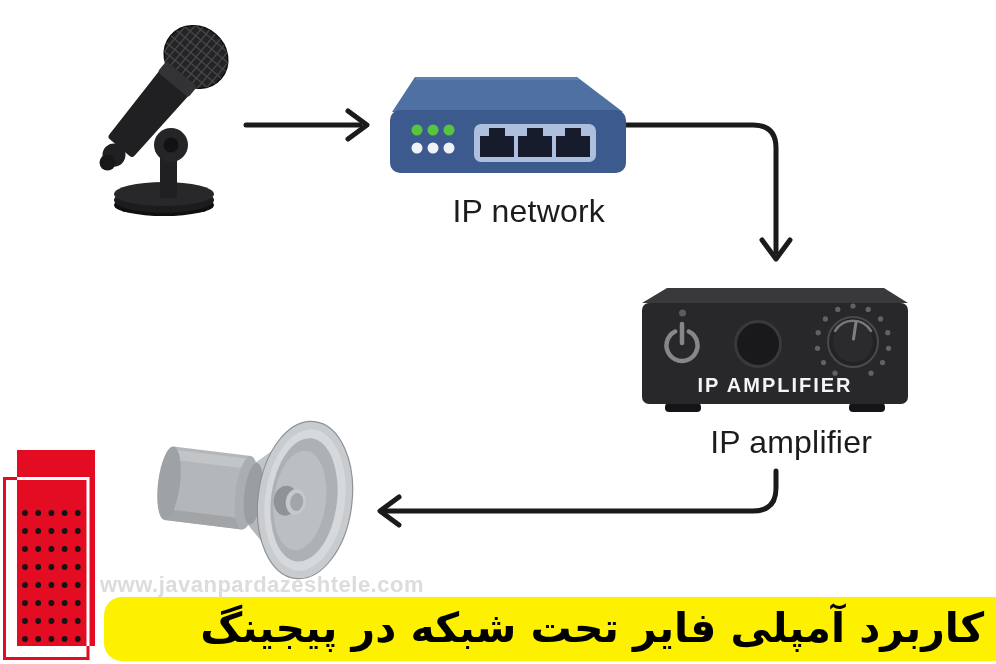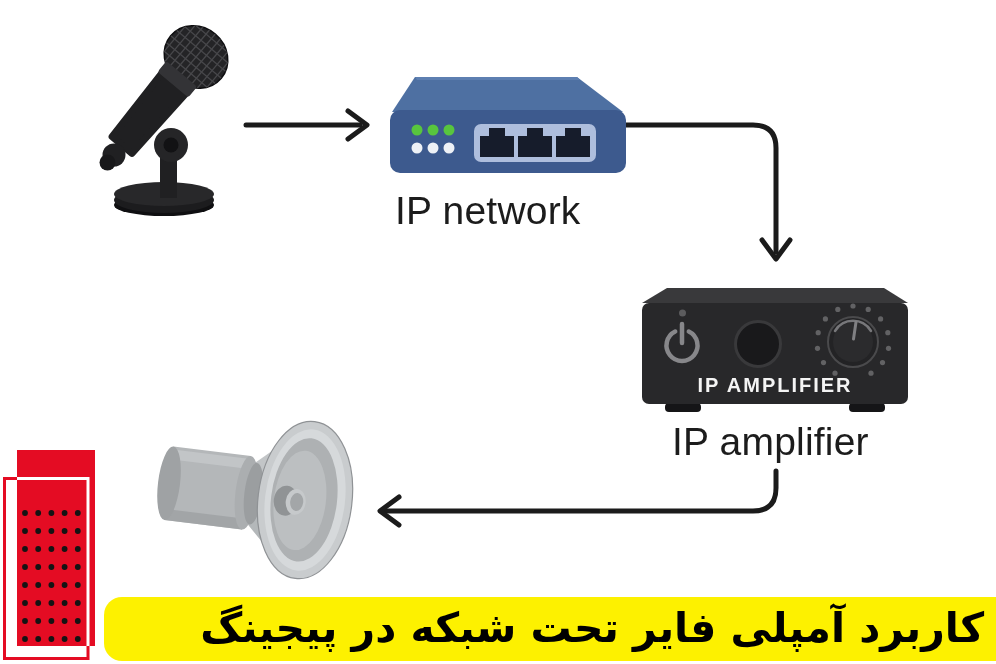--- a/index.html
+++ b/index.html
@@ -1,20 +1,20 @@
 <!DOCTYPE html>
 <html lang="en"><head>
 <meta charset="utf-8">
 <style>
   html,body{margin:0;padding:0;background:#fff;}
   #stage{position:relative;width:996px;height:664px;background:#ffffff;overflow:hidden;
          font-family:"Liberation Sans", sans-serif;}
   svg{position:absolute;display:block;}
-  .dev-label{position:absolute;color:#1c1c1c;font-size:39px;line-height:38px;
-             text-align:left;white-space:pre-line;letter-spacing:.2px;}
+  .dev-label{position:absolute;color:#1c1c1c;font-size:32px;line-height:38px;
+             text-align:right;white-space:pre-line;letter-spacing:.2px;}
   #amp-panel-label{position:absolute;left:645px;top:374px;width:260px;text-align:center;
              color:#f4f4f4;font-size:20px;font-weight:bold;letter-spacing:2px;}
   #watermark{position:absolute;left:100px;top:572px;color:#dcdcdc;font-size:22px;
              font-weight:600;letter-spacing:.5px;z-index:5;
              text-shadow:0 0 1px #ffffff;}
   #banner{position:absolute;left:104px;top:597px;width:892px;height:64px;z-index:6;
           background:#fdf100;border-radius:18px 0 0 18px;direction:rtl;
           font-family:"DejaVu Sans", sans-serif;font-weight:bold;font-size:41px;
           color:#000;line-height:62px;text-align:right;padding:0;box-sizing:border-box;}
   #banner .txt{padding-right:12px;display:block;}
@@ -199,18 +199,19 @@
         <circle cx="25.0" cy="199.0" r="2.9" fill="#141414"></circle>
         <circle cx="38.2" cy="199.0" r="2.9" fill="#141414"></circle>
         <circle cx="51.4" cy="199.0" r="2.9" fill="#141414"></circle>
         <circle cx="64.6" cy="199.0" r="2.9" fill="#141414"></circle>
         <circle cx="77.8" cy="199.0" r="2.9" fill="#141414"></circle>
       </g>
     <rect x="4.5" y="38.5" width="83.5" height="180" fill="none" stroke="#e40c23" stroke-width="3"></rect>
     <rect x="4.5" y="38.5" width="83.5" height="180" fill="none" stroke="#ffffff" stroke-width="3" clip-path="url(#redFillClip)"></rect>
   </svg>
 
+  <div id="watermark">www.javanpardazeshtele.com</div>
 
   <div id="banner">
     <span class="txt">کاربرد آمپلی فایر تحت شبکه در پیجینگ</span>
   </div>
 
 </div>
 
 </body></html>

